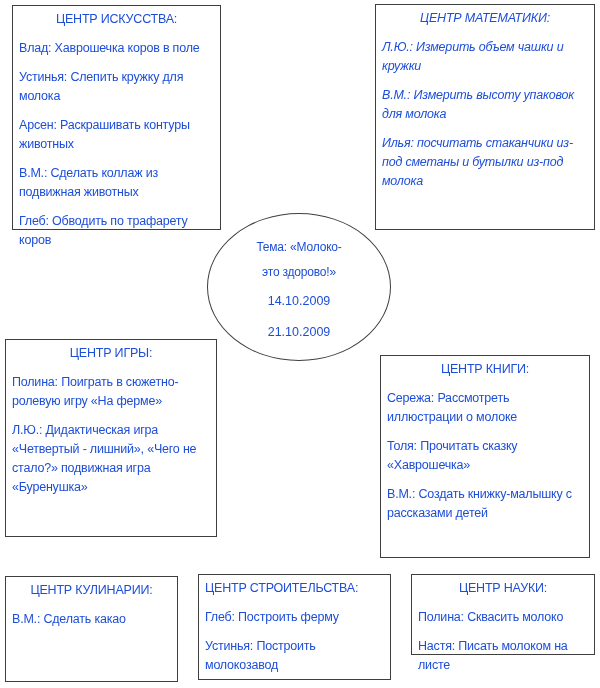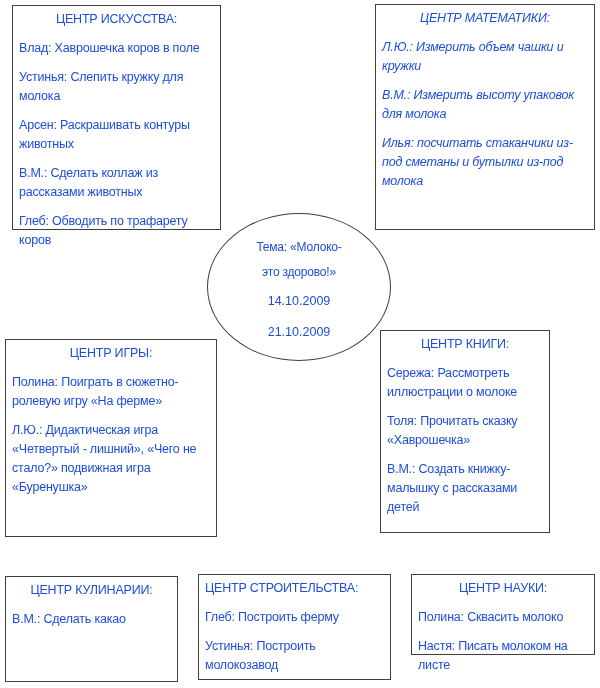--- a/index.html
+++ b/index.html
@@ -22,21 +22,21 @@
     line-height: 19px;
     letter-spacing: -0.2px;
   }
   .box p { margin: 0 0 10px 0; }
   .box .title { text-align: center; }
   .box.title-left .title { text-align: left; }
 
   .box-art      { left: 12px;  top: 5px;   width: 209px; height: 225px; }
   .box-math     { left: 375px; top: 4px;   width: 220px; height: 226px; font-style: italic; }
   .box-games    { left: 5px;   top: 339px; width: 212px; height: 198px; }
-  .box-books    { left: 380px; top: 330px; width: 170px; height: 203px; }
+  .box-books    { left: 380px; top: 355px; width: 210px; height: 203px; }
   .box-cooking  { left: 5px;   top: 576px; width: 173px; height: 106px; }
   .box-building { left: 198px; top: 574px; width: 193px; height: 106px; }
   .box-science  { left: 411px; top: 574px; width: 184px; height: 81px; }
 
   .ellipse {
     position: absolute;
     left: 207px; top: 213px;
     width: 184px; height: 148px;
     box-sizing: border-box;
     border: 1px solid #3f3f3f;
@@ -64,21 +64,21 @@
 </head>
 <body>
 
 <div id="canvas">
 
   <div class="box box-art">
     <p class="title">ЦЕНТР ИСКУССТВА:</p>
     <p class="item">Влад: Хаврошечка коров в поле</p>
     <p class="item">Устинья: Слепить кружку для молока</p>
     <p class="item">Арсен: Раскрашивать контуры животных</p>
-    <p class="item">В.М.: Сделать коллаж из рассказами животных</p>
+    <p class="item">В.М.: Сделать коллаж из подвижная животных</p>
     <p class="item">Глеб: Обводить по трафарету коров</p>
   </div>
 
   <div class="box box-math">
     <p class="title">ЦЕНТР МАТЕМАТИКИ:</p>
     <p class="item">Л.Ю.: Измерить объем чашки и кружки</p>
     <p class="item">В.М.: Измерить высоту упаковок для молока</p>
     <p class="item">Илья: посчитать стаканчики из-под сметаны и бутылки из-под молока</p>
   </div>
 

